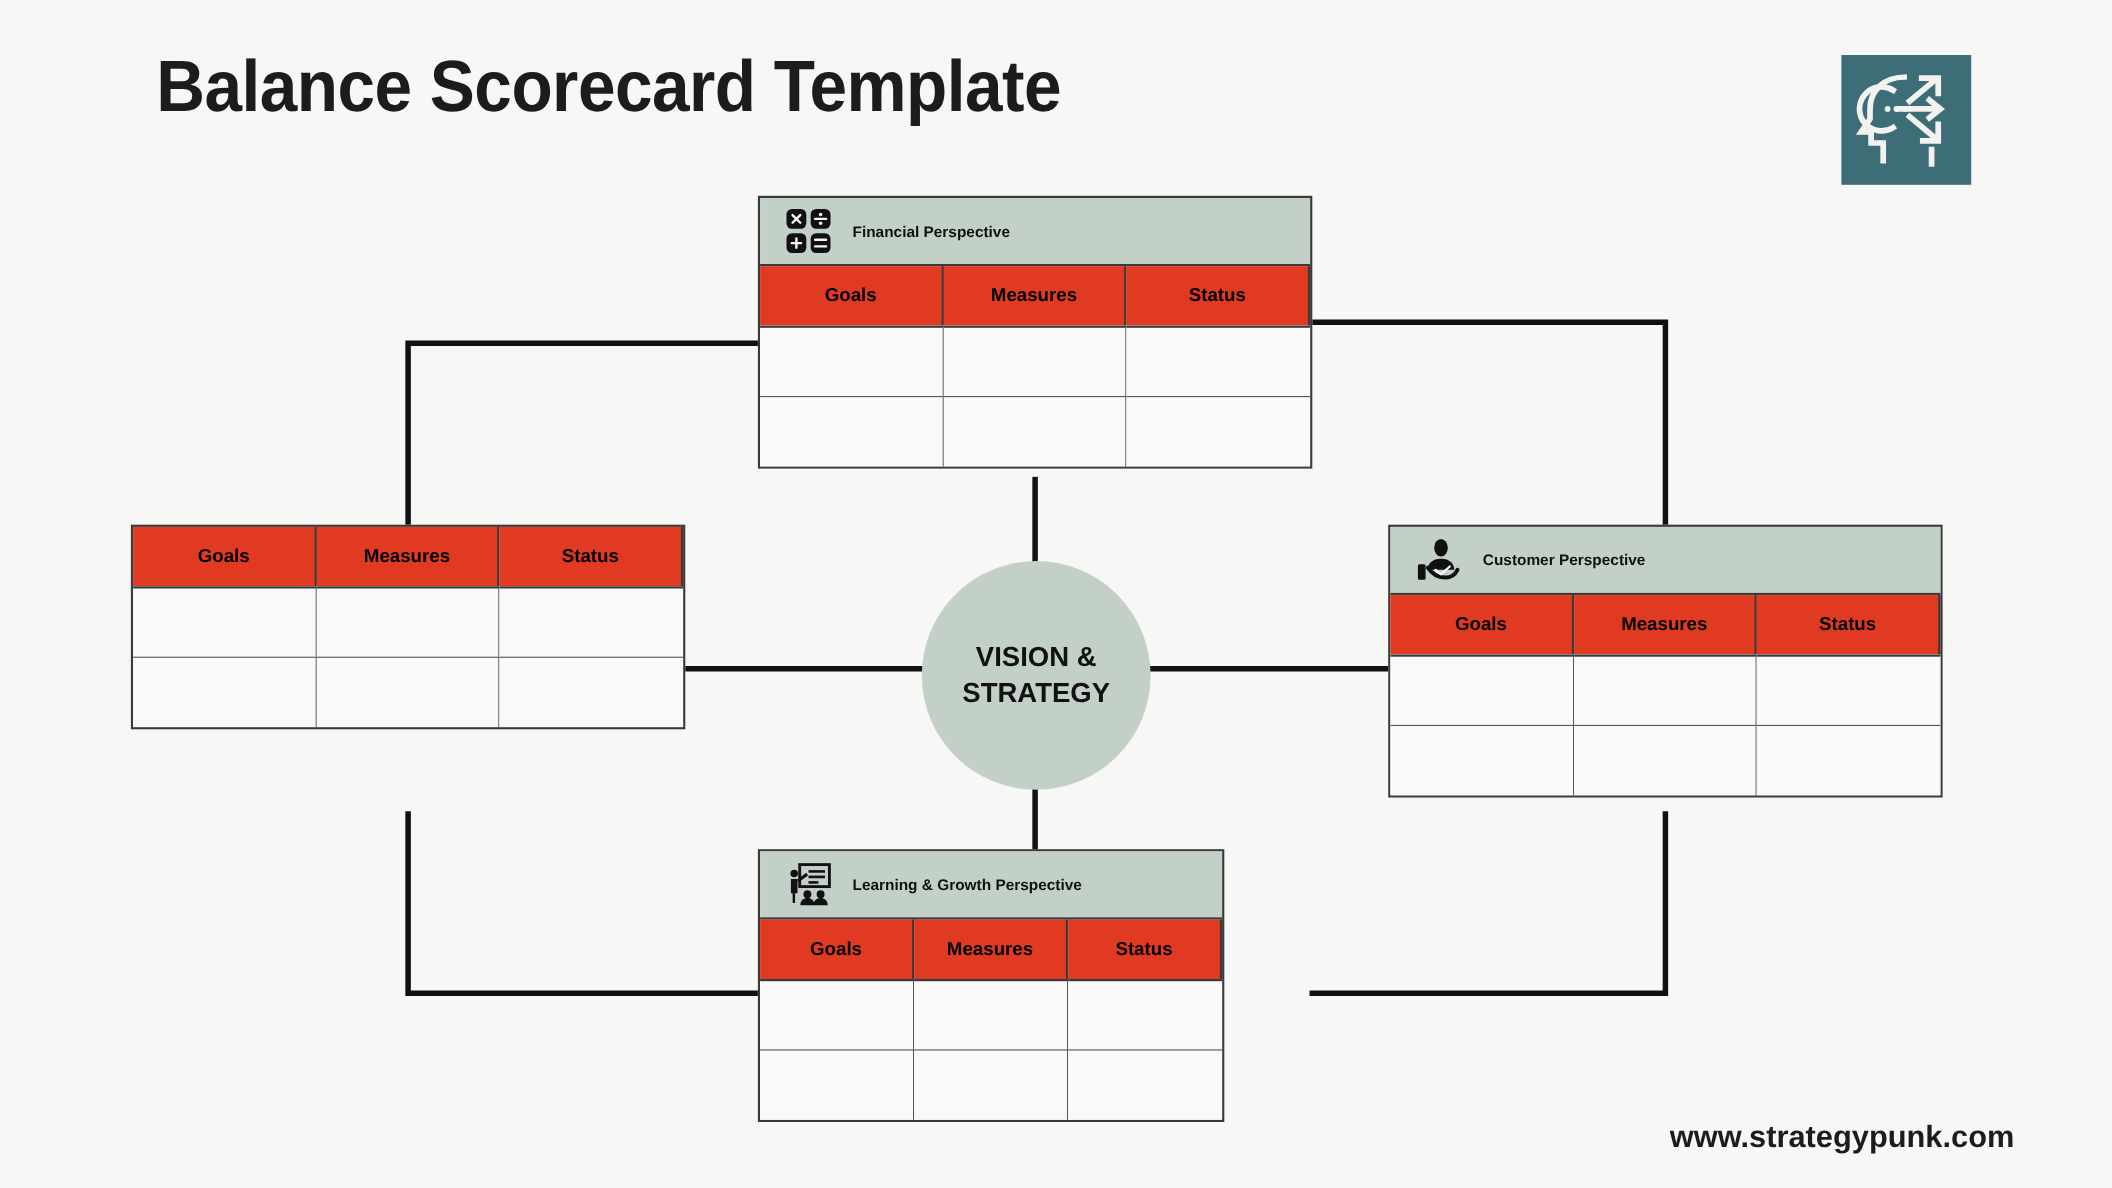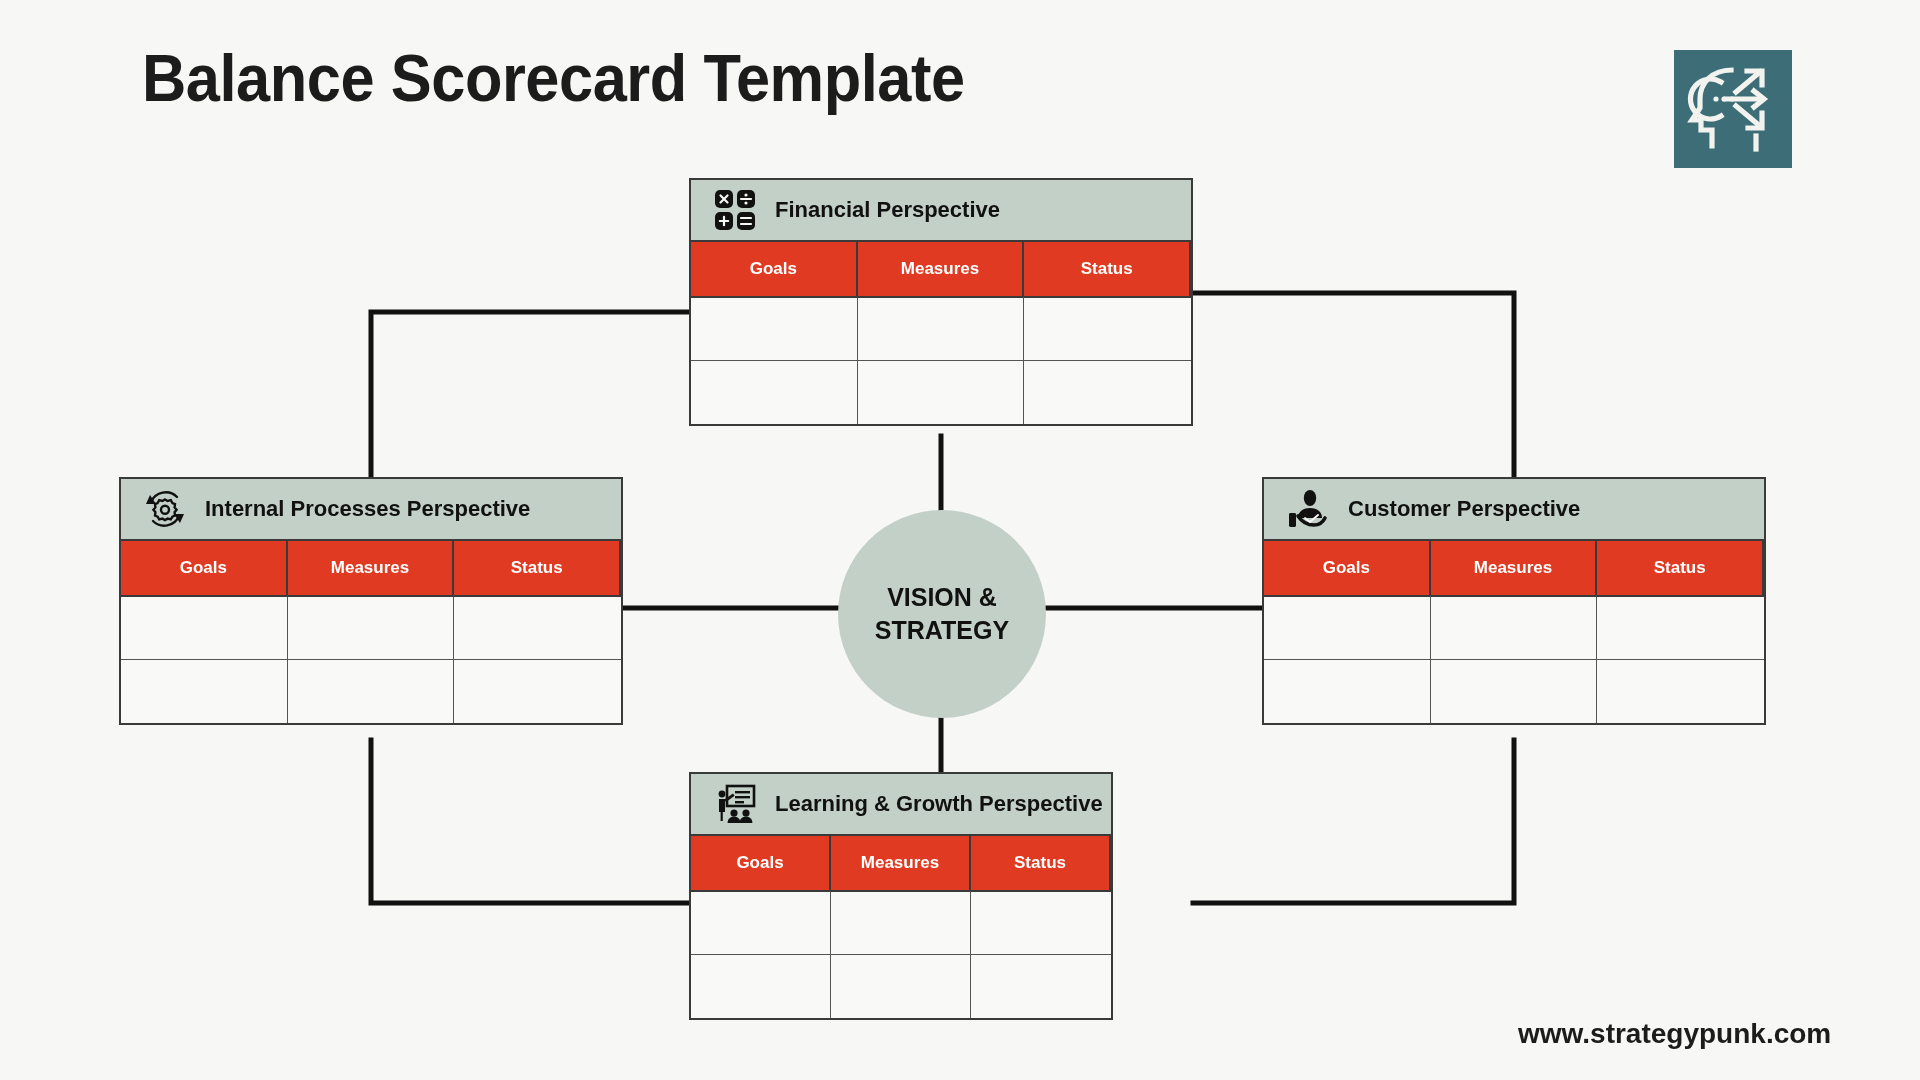--- a/index.html
+++ b/index.html
@@ -84,33 +84,33 @@
   }
   .card-header .hdr-icon {
     width: 44px;
     height: 44px;
     flex: 0 0 44px;
     display: block;
   }
   .card-header .hdr-icon svg { display: block; width: 44px; height: 44px; }
   .card-title {
     margin-left: 18px;
-    font-size: 22px;
+    font-size: 14px;
     font-weight: bold;
     color: #111;
     white-space: nowrap;
   }
 
   .grid {
     display: grid;
     grid-template-columns: 1fr 1fr 1fr;
   }
   .th {
     background: #e03b22;
-    color: #ffffff;
+    color: #000000;
     font-size: 17px;
     font-weight: bold;
     height: 54px;
     display: flex;
     align-items: center;
     justify-content: center;
     border-right: 2px solid #3a3a3a;
     box-sizing: border-box;
   }
   .th:last-child { border-right: none; }
@@ -248,39 +248,20 @@
       <div class="td"></div>
       <div class="td"></div>
       <div class="td"></div>
       <div class="td row2"></div>
       <div class="td row2"></div>
       <div class="td row2"></div>
     </div>
   </div>
 
   <div class="card" id="card-internal">
-    <div class="card-header">
-      <span class="hdr-icon">
-        <svg viewBox="0 0 44 44" xmlns="http://www.w3.org/2000/svg">
-          <g fill="none" stroke="#111111" stroke-width="2.4" stroke-linecap="round">
-            <path d="M8 15 A16 16 0 0 1 34 10"></path>
-            <path d="M36 29 A16 16 0 0 1 10 34"></path>
-          </g>
-          <g fill="#111111">
-            <path d="M7 8 L13 17 L3 17 Z"></path>
-            <path d="M37 36 L31 27 L41 27 Z"></path>
-          </g>
-          <g fill="none" stroke="#111111" stroke-width="2.4">
-            <path d="M22 12.5 L24.6 14 L27.8 13.2 L29.4 16 L32 17.1 L31.6 20.4 L33.6 22.8 L31.6 25.2 L32 28.5 L29.4 29.6 L27.8 32.4 L24.6 31.6 L22 33.1 L19.4 31.6 L16.2 32.4 L14.6 29.6 L12 28.5 L12.4 25.2 L10.4 22.8 L12.4 20.4 L12 17.1 L14.6 16 L16.2 13.2 L19.4 14 Z"></path>
-            <circle cx="22" cy="22.8" r="4"></circle>
-          </g>
-        </svg>
-      </span>
-      <span class="card-title">Internal Processes Perspective</span>
-    </div>
     <div class="grid">
       <div class="th">Goals</div>
       <div class="th">Measures</div>
       <div class="th">Status</div>
       <div class="td"></div>
       <div class="td"></div>
       <div class="td"></div>
       <div class="td row2"></div>
       <div class="td row2"></div>
       <div class="td row2"></div>

